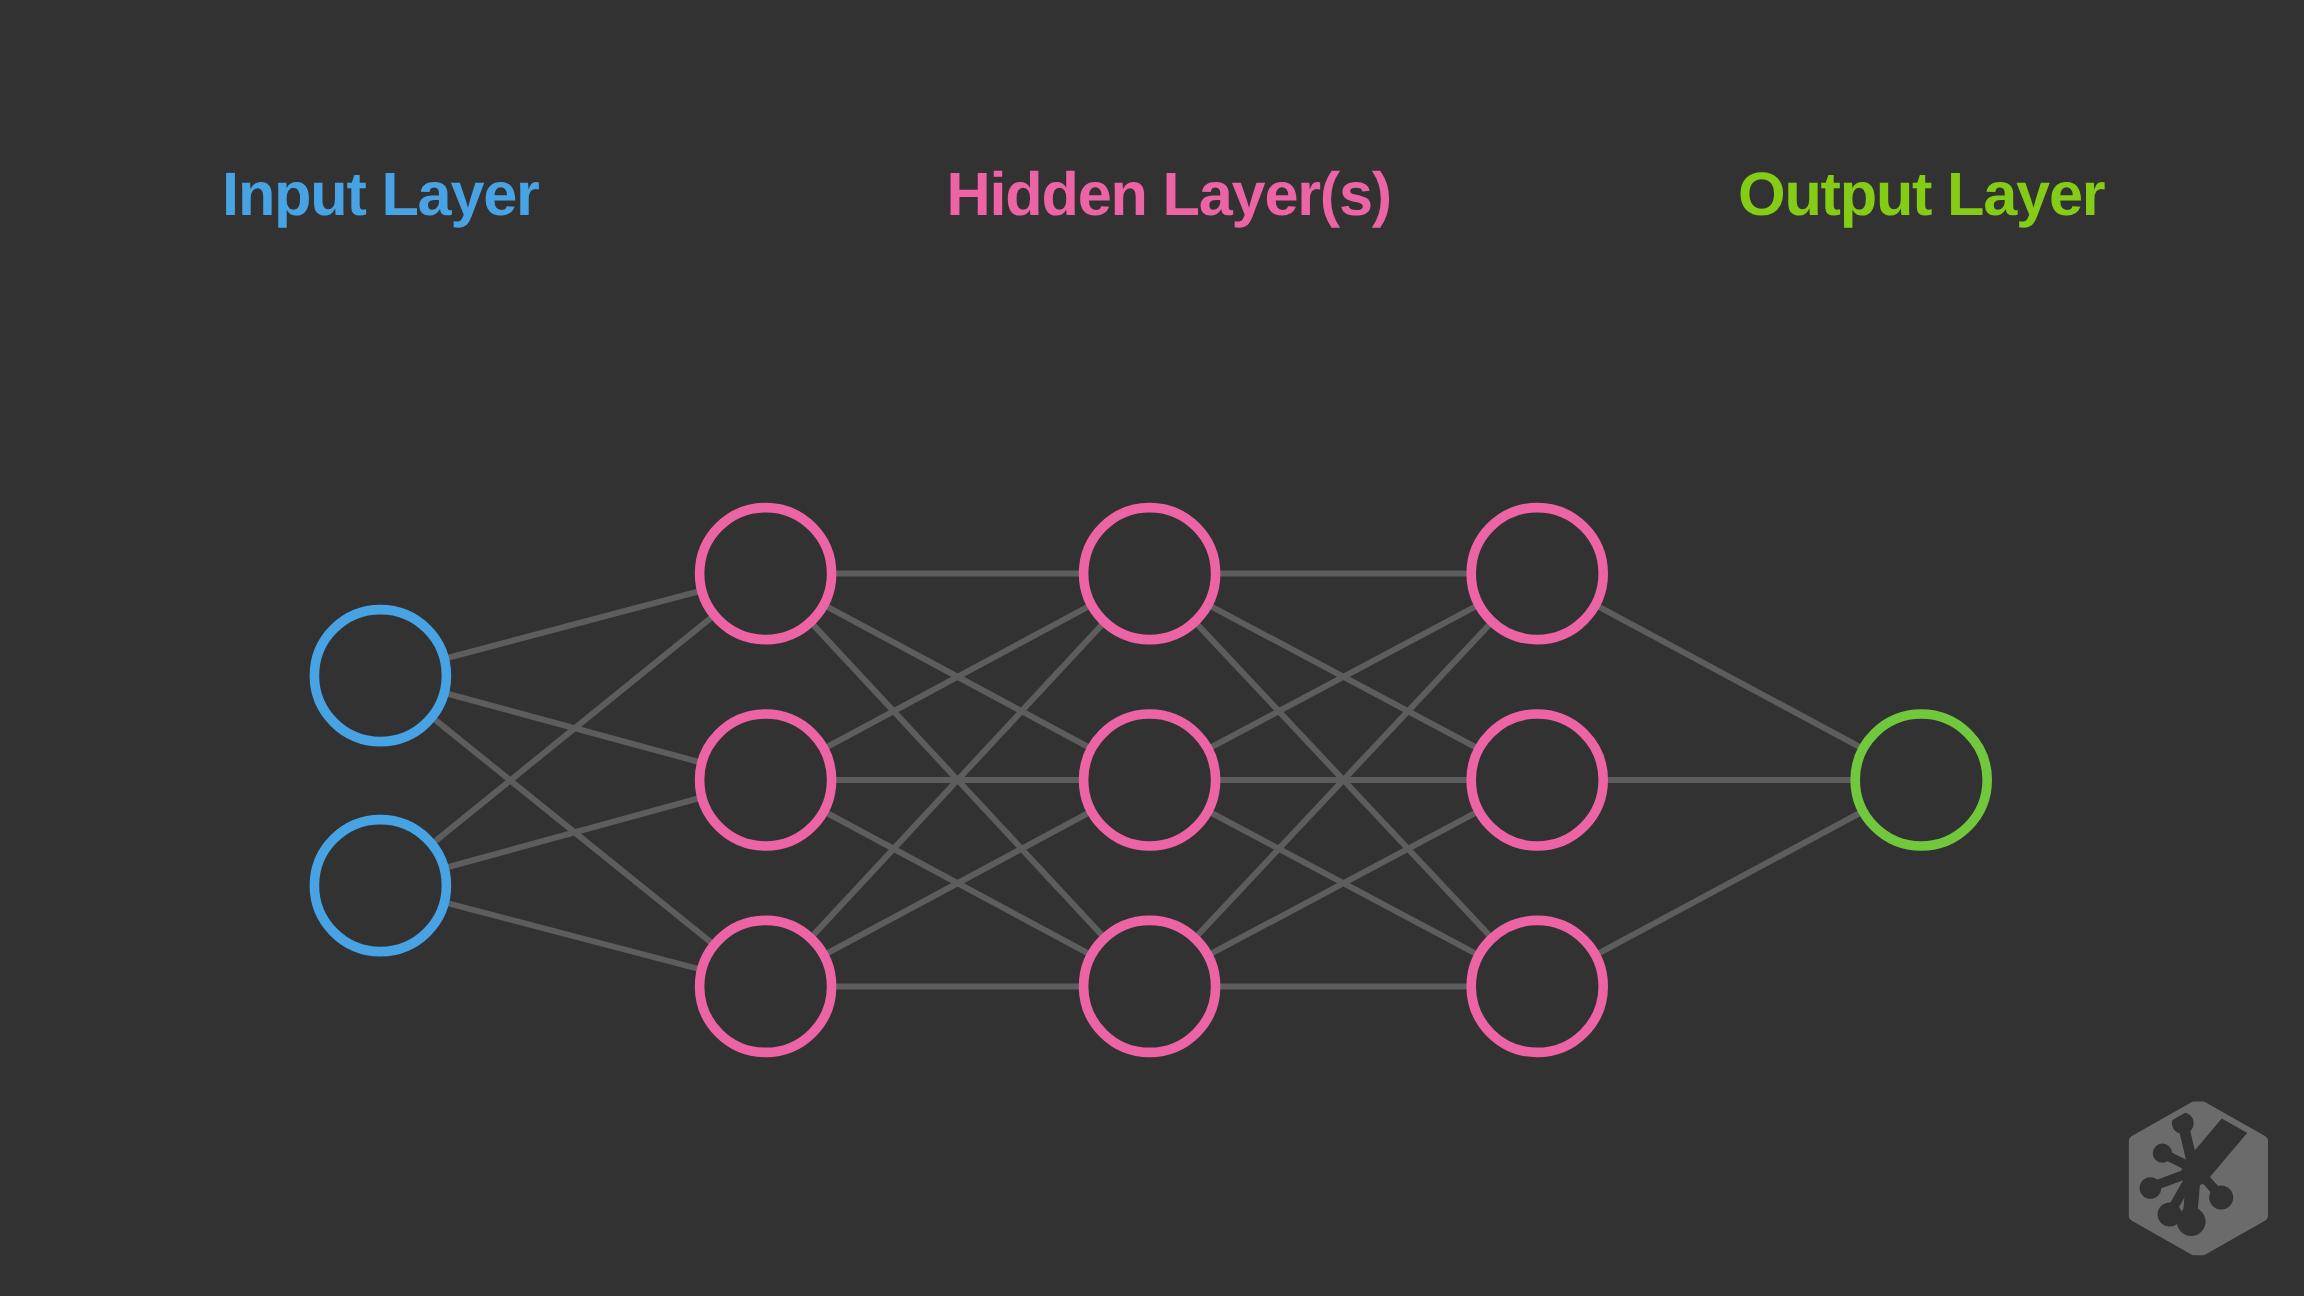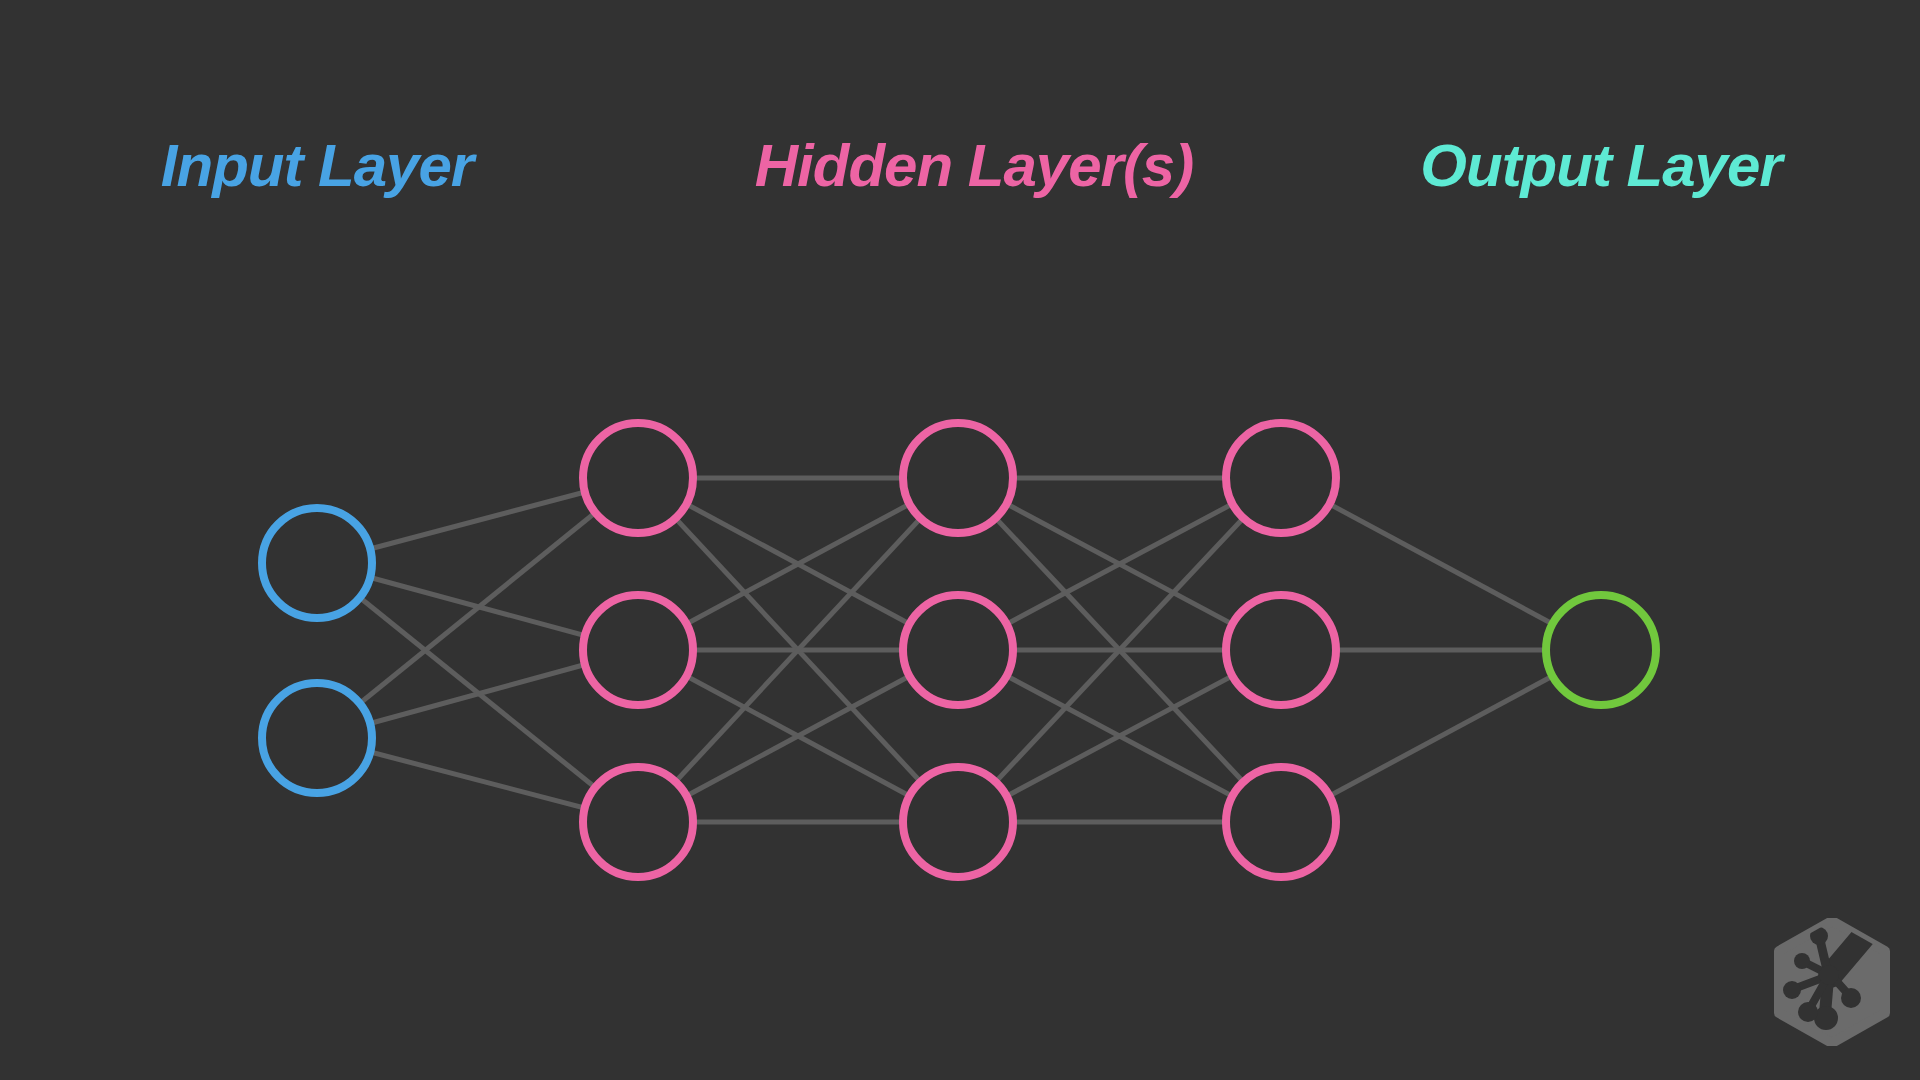--- a/index.html
+++ b/index.html
@@ -13,26 +13,25 @@
     position: relative;
     width: 1920px;
     height: 1080px;
     overflow: hidden;
     background: var(--bg, #323232);
   }
   .layer-label {
     position: absolute;
     top: 136px;
     transform: translateX(-50%);
-    font-size: 60px;
+    font-size: 51px;
     font-weight: bold;
     letter-spacing: -1px;
     line-height: 1;
     white-space: nowrap;
-    font-style: italic;
   }
   .label-input  { left: 317px; }
   .label-hidden { left: 958px; margin-left: 16px; }
   .label-output { left: 1601px; }
   #network-svg {
     position: absolute;
     left: 0;
     top: 0;
   }
   #logo-svg {
@@ -91,21 +90,21 @@
         <circle cx="1281" cy="650" r="55" fill="#323232" stroke="#ed64a4" stroke-width="8"></circle>
         <circle cx="1281" cy="822" r="55" fill="#323232" stroke="#ed64a4" stroke-width="8"></circle>
         <circle cx="1601" cy="650" r="55" fill="#323232" stroke="#71c83d" stroke-width="8"></circle>
       </g>
   </svg>
 
   <div class="layer-label label-input" style="color: rgb(72, 163, 228);">Input Layer</div>
 
   <div class="layer-label label-hidden" style="color: rgb(237, 100, 164);">Hidden Layer(s)</div>
 
-  <div class="layer-label label-output" style="color: #5eead4;">Output Layer</div>
+  <div class="layer-label label-output" style="color: #84cc16;">Output Layer</div>
 
   <svg id="logo-svg" viewBox="0 0 124 128">
     <defs>
       <clipPath id="hex-clip">
         <polygon points="62,3 115,33 115,95 62,125 9,95 9,33"></polygon>
       </clipPath>
     </defs>
 
     <polygon points="62,3 115,33 115,95 62,125 9,95 9,33" stroke-width="10" stroke-linejoin="round" fill="#6b6b6b"></polygon>
     <polygon points="62,3 115,33 115,95 62,125 9,95 9,33" fill="none" stroke-width="10" stroke-linejoin="round" stroke="#6b6b6b"></polygon>

